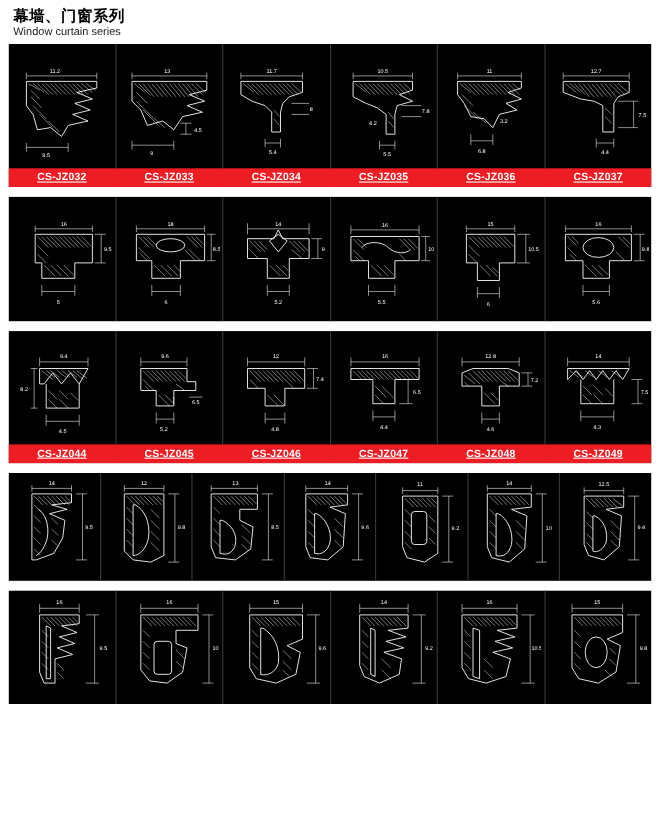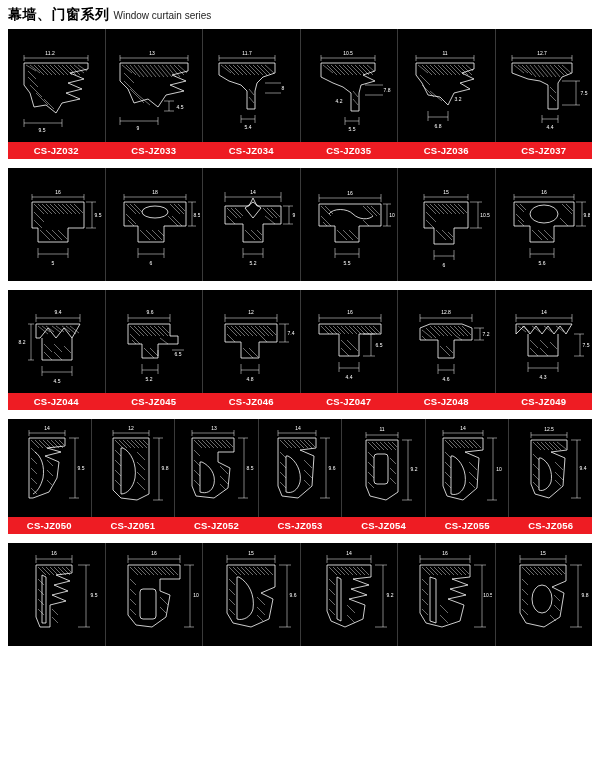--- a/index.html
+++ b/index.html
@@ -16,20 +16,21 @@
   .page {
     position: relative;
     width: 600px;
     height: 760px;
     box-sizing: border-box;
   }
   .header {
     display: flex;
     align-items: baseline;
     padding: 6px 0 5px 8px;
+    flex-direction: column;
   }
   .header .title-cn {
     font-size: 14px;
     font-weight: bold;
     color: #000000;
     letter-spacing: 0.5px;
   }
   .header .title-en {
     font-size: 10px;
     color: #222222;
@@ -71,20 +72,21 @@
     flex: 1 1 0;
     display: flex;
     align-items: center;
     justify-content: center;
     color: #ffffff;
     font-size: 9.5px;
     font-weight: bold;
     letter-spacing: 0.2px;
     border-right: 1px solid #ee1c23;
     box-sizing: border-box;
+    text-decoration: underline;
   }
   .label-cell:last-child { border-right: none; }
 </style>
 </head>
 <body>
 
 <div class="page">
 
   <div class="header">
     <span class="title-cn">幕墙、门窗系列</span>
@@ -494,29 +496,20 @@
             <path d="M18 20 L26 28 M22 20 L30 28 M26 20 L34 28 M30 20 L38 28 M34 20 L42 28 M38 20 L46 28 M42 20 L51 27 M18 32 L24 38 M18 42 L24 48 M18 52 L24 58 M18 60 L24 66 M40 40 L48 48 M40 50 L48 58 M40 58 L46 64" stroke-width="0.5" opacity="0.85"></path>
             <path d="M16 10 L16 16 M52 10 L52 16 M16 13 L52 13" stroke-width="0.5"></path>
             <path d="M56 18 L66 18 M56 76 L66 76 M62 18 L62 76" stroke-width="0.5"></path>
           </g>
           <text x="34" y="9" fill="#ffffff" font-size="5" font-family="Liberation Sans, sans-serif" text-anchor="middle">12.5</text>
           <text x="68" y="48" fill="#ffffff" font-size="5" font-family="Liberation Sans, sans-serif" text-anchor="middle">9.4</text>
         </svg>
       </div>
 
     </div>
-    <div class="row-labels">
-      <div class="label-cell">CS-JZ050</div>
-      <div class="label-cell">CS-JZ051</div>
-      <div class="label-cell">CS-JZ052</div>
-      <div class="label-cell">CS-JZ053</div>
-      <div class="label-cell">CS-JZ054</div>
-      <div class="label-cell">CS-JZ055</div>
-      <div class="label-cell">CS-JZ056</div>
-    </div>
   </div>
 
   <div class="band">
     <div class="row-figures" style="height:103px;">
 
       <div class="fig-cell">
         <svg width="92" height="95" viewBox="0 0 92 95">
           <g stroke="#ffffff" fill="none" stroke-width="0.8">
             <path d="M26 18 L62 18 L62 26 L46 28 L60 34 L44 38 L58 44 L42 48 L56 54 L40 58 L40 80 L30 80 L26 70 Z"></path>
             <path d="M32 28 L36 30 L36 76 L32 76 Z"></path>

